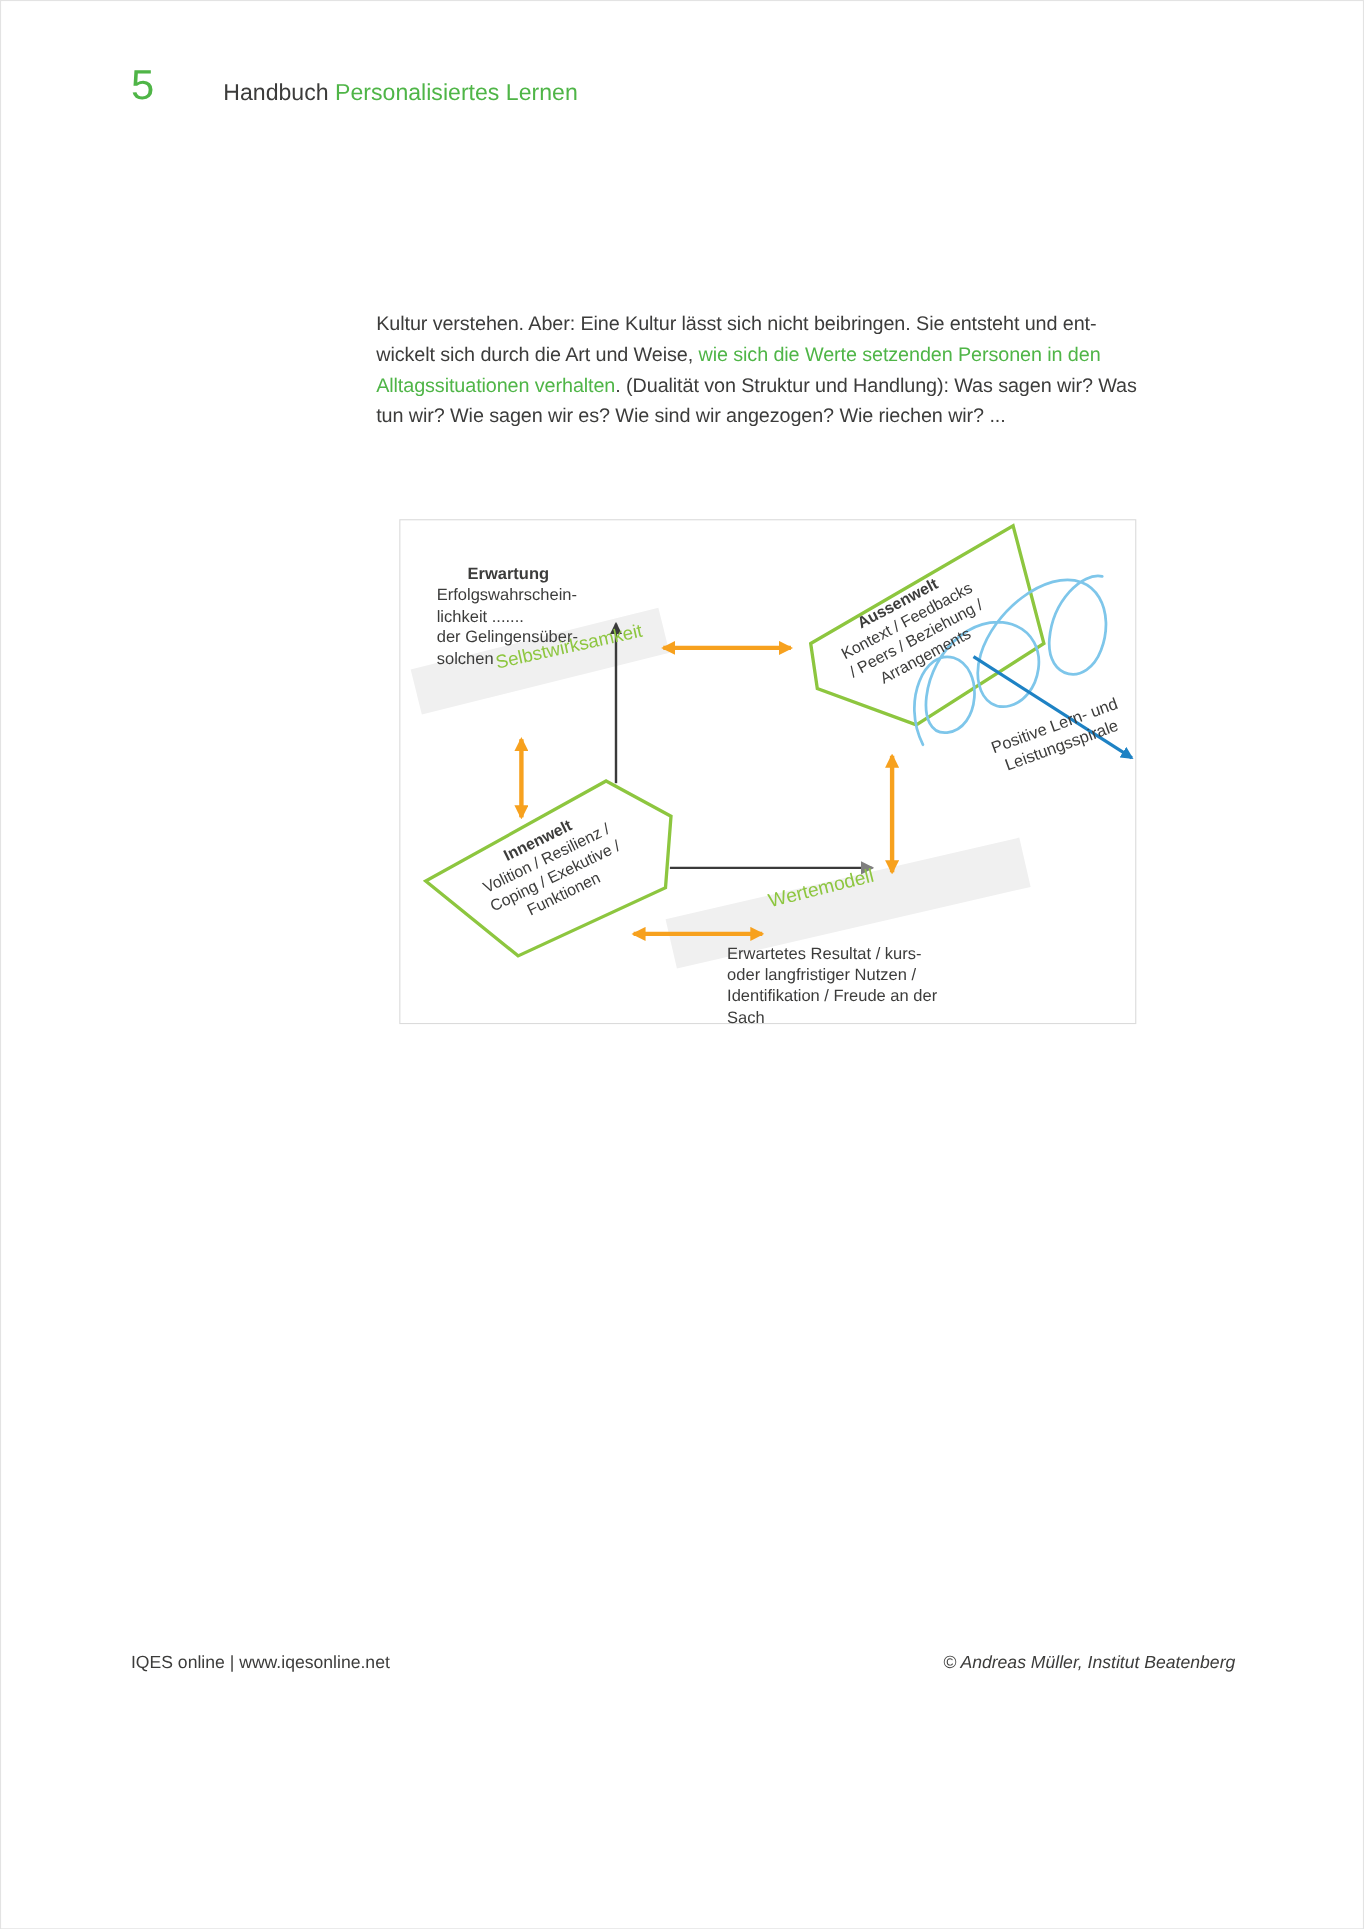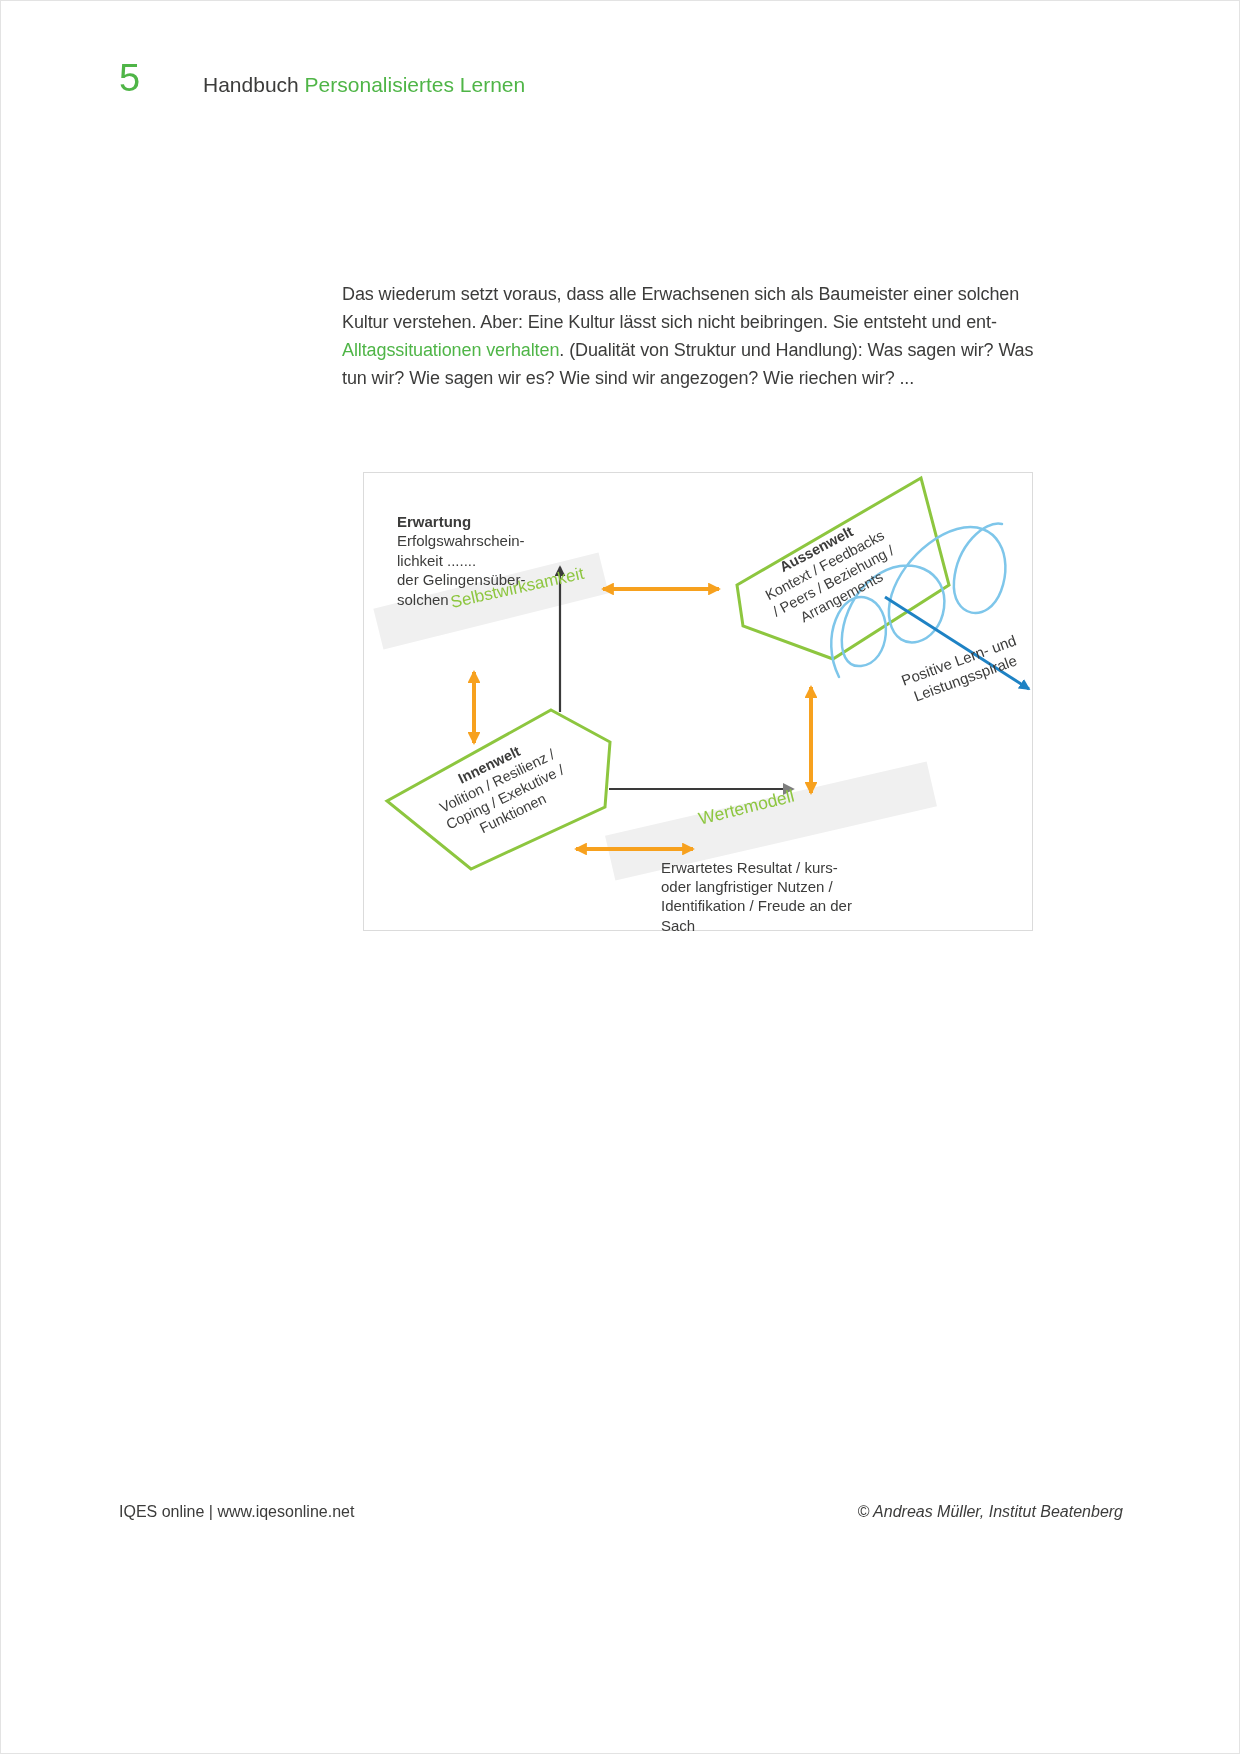--- a/index.html
+++ b/index.html
@@ -31,21 +31,21 @@
     font-size:18px;line-height:28px;letter-spacing:-0.1px;
     white-space:nowrap;
   }
   
   .diagram-box{
     left:362px;top:471px;width:670px;height:459px;
     border:1px solid #dbdbdb;background:#ffffff;box-sizing:border-box;
   }
   .dg-text{font-size:15px;line-height:19.4px;}
   .erwartung-block{left:396px;top:511px;}
-  .erwartung-block .b1{font-weight:700;}
+  .erwartung-block .b1{font-weight:700;margin-left:28px;}
   .selbst-label{
     left:450px;top:592px;
     font-size:17px;color:#8dc63f;white-space:nowrap;
     transform:rotate(-12.5deg);transform-origin:left center;
   }
   .aussenwelt-block{
     left:728px;top:536px;width:200px;text-align:center;
     font-size:14.5px;line-height:18px;
     transform:rotate(-28deg);transform-origin:center center;
   }
@@ -75,22 +75,22 @@
 
 <div class="page">
 
   <div class="abs page-num">5</div>
   <div class="abs doc-title">
     <span>Handbuch</span>
     <span class="green-text">Personalisiertes Lernen</span>
   </div>
 
   <div class="abs paragraph">
-    <div><span>Das wiederum setzt voraus, dass alle Erwachsenen sich als Baumeister einer solchen</span></div>
     <div><span>Kultur verstehen. Aber: Eine Kultur lässt sich nicht beibringen. Sie entsteht und ent-</span></div>
+    <div><span>wickelt sich durch die Art und Weise, </span><span class="green-text">wie sich die Werte setzenden Personen in den</span></div>
     <div><span class="green-text">Alltagssituationen verhalten</span><span>. (Dualität von Struktur und Handlung): Was sagen wir? Was</span></div>
     <div><span>tun wir? Wie sagen wir es? Wie sind wir angezogen? Wie riechen wir? ...</span></div>
   </div>
 
   <div class="abs diagram-box"></div>
 
   <svg class="abs" style="left:362px;top:471px;" width="670" height="459" viewBox="362 471 670 459">
     <defs>
       <marker id="mO" viewBox="0 0 10 10" refX="8.5" refY="5" markerWidth="3.2" markerHeight="3.2" orient="auto-start-reverse">
         <path d="M0 0 L10 5 L0 10 z" fill="#f7a11e"></path>

